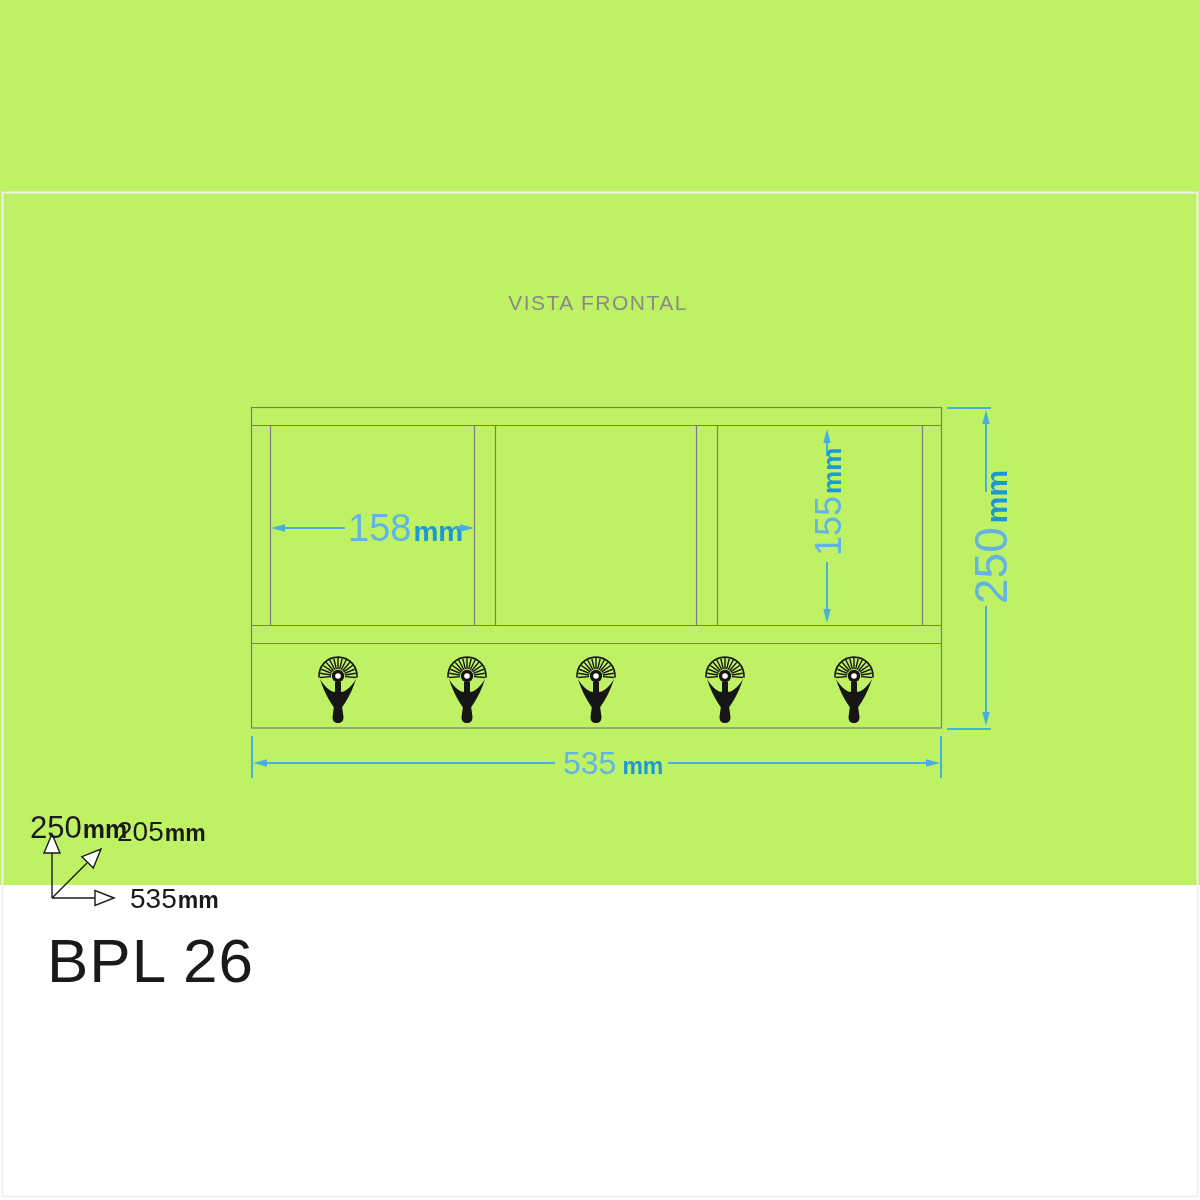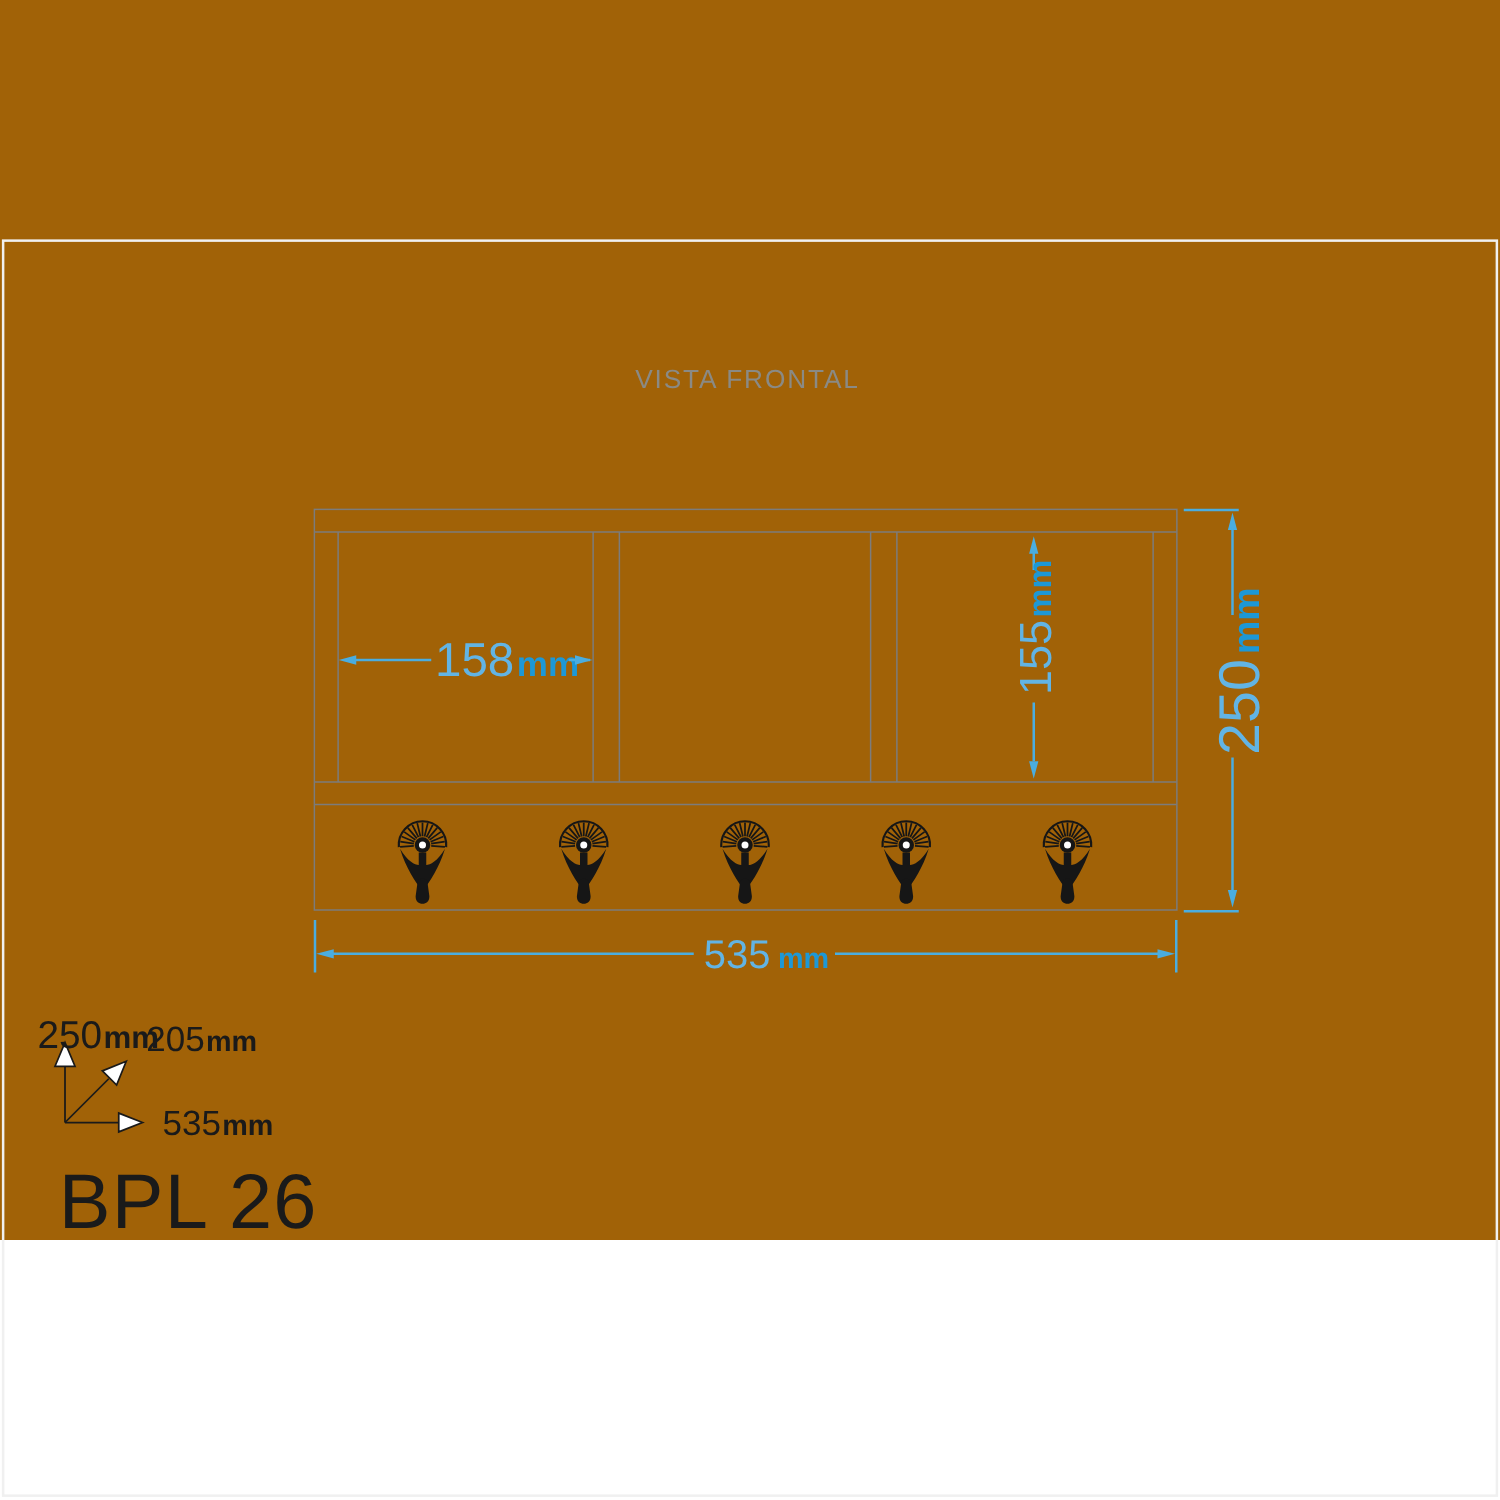--- a/index.html
+++ b/index.html
@@ -1,16 +1,16 @@
 <!DOCTYPE html>
 <html><head>
 <meta charset="utf-8">
 <style>
   html,body{margin:0;padding:0;background:#ffffff;width:1200px;height:1200px;overflow:hidden;}
-  .stage{position:relative;width:1200px;height:992px;background:#a16207;font-family:"Liberation Sans",sans-serif;}
+  .stage{position:relative;width:1200px;height:885px;background:#bef264;font-family:"Liberation Sans",sans-serif;}
   svg{position:absolute;left:0;top:0;}
   text{font-family:"Liberation Sans",sans-serif;}
   .gray-line{stroke:#7c7c7c;stroke-width:1.2;fill:none;}
   .frame{stroke:#f0f0f0;stroke-width:2;fill:none;}
   .dim{stroke:#4aade0;stroke-width:2;fill:none;}
   .dim-arrow{fill:#4aade0;stroke:none;}
   .dim-num{fill:#62b4e4;font-size:38px;}
   .dim-unit{fill:#1d98d6;font-size:28px;font-weight:bold;}
   .title-text{fill:#8a8a85;font-size:21px;letter-spacing:1.5px;}
   .blk{stroke:#1a1a1a;stroke-width:1.4;fill:none;}

